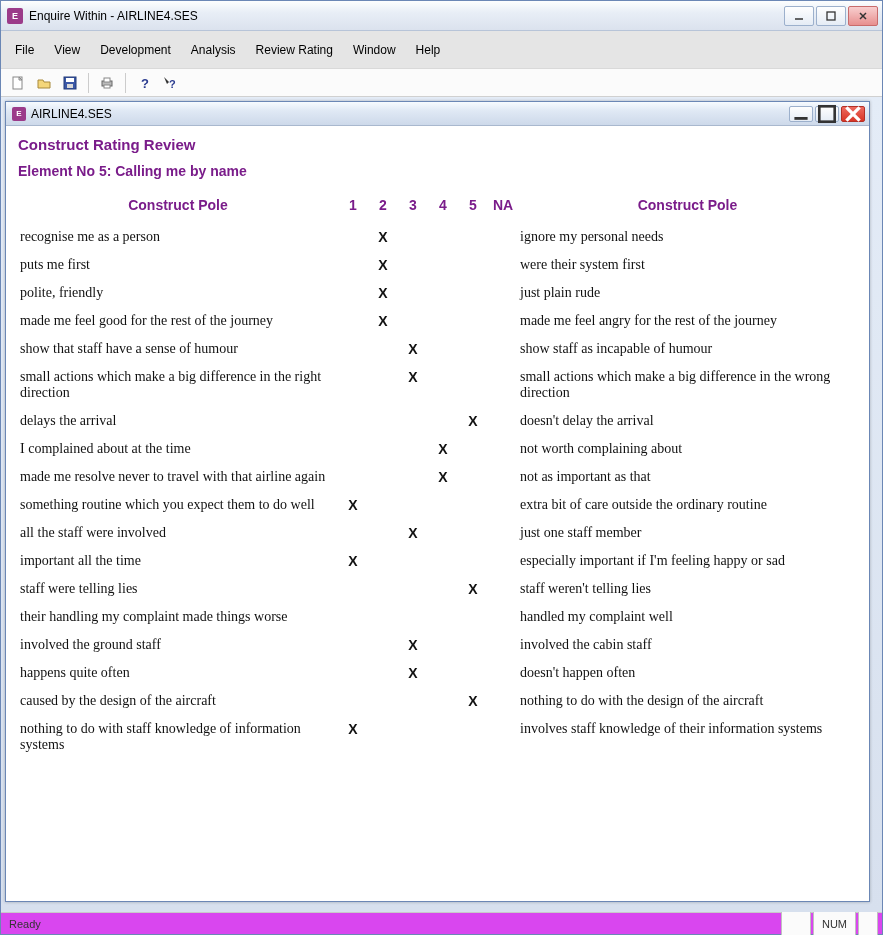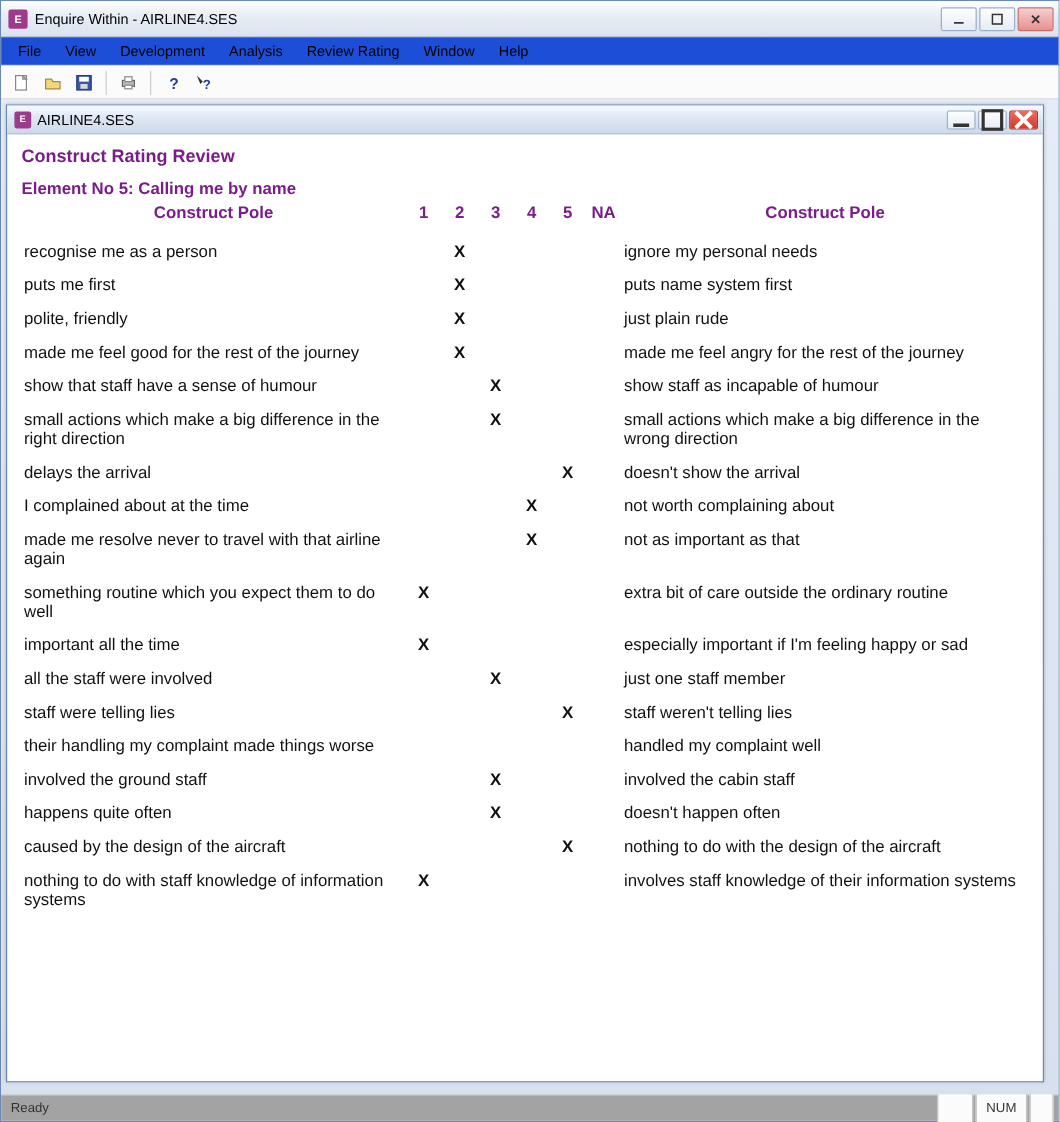--- a/index.html
+++ b/index.html
@@ -45,22 +45,22 @@
     background: linear-gradient(#fefefe,#e5ecf5);
     border-radius: 2px;
     display:flex;align-items:center;justify-content:center;
     font-size:11px;color:#333;
     cursor: default;
   }
   .win-btn.close { background: linear-gradient(#f8cfcf,#e78f8f); border-color:#c86b6b; }
   .win-btn svg { width:10px;height:10px; }
 
   .menubar {
-    height: 24px;
-    background: #1d4ed8;
+    height: 38px;
+    background: #e5e5e5;
     border-bottom: 1px solid #d9d9d9;
     display:flex; align-items:center;
     padding: 0 4px;
   }
   .menu-item {
     padding: 3px 10px;
     font-size: 12px;
     color: #000;
     cursor: default;
   }
@@ -125,20 +125,21 @@
   .section-title {
     color:#7a1c8a;
     font-weight:bold;
     font-size:15px;
     margin:2px 0 10px 0;
   }
   .element-title {
     color:#7a1c8a;
     font-weight:bold;
     font-size:14px;
+    margin-bottom:14px;
   }
   table.ratings {
     width:100%;
     border-collapse:collapse;
     table-layout:fixed;
   }
   table.ratings th {
     color:#7a1c8a;
     font-weight:bold;
     font-size:14px;
@@ -148,31 +149,31 @@
   table.ratings th.pole-left, table.ratings th.pole-right { text-align:center; }
   table.ratings td {
     padding:6px 2px;
     vertical-align:top;
     font-size:14px;
     color:#111;
   }
   .col-left { width:320px; }
   .col-rate { width:30px; text-align:center; }
   .col-right { }
-  .pole-text { font-family:Liberation Sans, sans-serif; font-size:15px;margin-top:40px; }
+  .pole-text { font-family:Liberation Serif, serif; font-size:15px;margin-top:40px; }
   .rating-x {
     color:#7a1c8a;
     font-weight:bold;
     font-size:16px;
     text-align:center;
   }
 
   .statusbar {
     height:22px;
-    background:#a3a3a3;
+    background:#d946ef;
     border-top:1px solid #c9c9c9;
     display:flex;align-items:center;
     font-size:11px;color:#333;
     padding:0 4px;
   }
   .status-text { flex:1;padding-left:4px; }
   .status-cell {
     border:1px solid #c0c0c0;
     height:27px;
     padding:0 8px;
@@ -327,21 +328,21 @@
                 <td class="pole-text">ignore my personal needs</td>
               </tr>
               <tr>
                 <td class="pole-text">puts me first</td>
                 <td class="rating-x"></td>
                 <td class="rating-x">X</td>
                 <td class="rating-x"></td>
                 <td class="rating-x"></td>
                 <td class="rating-x"></td>
                 <td class="rating-x"></td>
-                <td class="pole-text">puts name system first</td>
+                <td class="pole-text">were their system first</td>
               </tr>
               <tr>
                 <td class="pole-text">polite, friendly</td>
                 <td class="rating-x"></td>
                 <td class="rating-x">X</td>
                 <td class="rating-x"></td>
                 <td class="rating-x"></td>
                 <td class="rating-x"></td>
                 <td class="rating-x"></td>
                 <td class="pole-text">just plain rude</td>
@@ -377,21 +378,21 @@
                 <td class="pole-text">small actions which make a big difference in the wrong direction</td>
               </tr>
               <tr>
                 <td class="pole-text">delays the arrival</td>
                 <td class="rating-x"></td>
                 <td class="rating-x"></td>
                 <td class="rating-x"></td>
                 <td class="rating-x"></td>
                 <td class="rating-x">X</td>
                 <td class="rating-x"></td>
-                <td class="pole-text">doesn't show the arrival</td>
+                <td class="pole-text">doesn't delay the arrival</td>
               </tr>
               <tr>
                 <td class="pole-text">I complained about at the time</td>
                 <td class="rating-x"></td>
                 <td class="rating-x"></td>
                 <td class="rating-x"></td>
                 <td class="rating-x">X</td>
                 <td class="rating-x"></td>
                 <td class="rating-x"></td>
                 <td class="pole-text">not worth complaining about</td>
@@ -410,38 +411,38 @@
                 <td class="pole-text">something routine which you expect them to do well</td>
                 <td class="rating-x">X</td>
                 <td class="rating-x"></td>
                 <td class="rating-x"></td>
                 <td class="rating-x"></td>
                 <td class="rating-x"></td>
                 <td class="rating-x"></td>
                 <td class="pole-text">extra bit of care outside the ordinary routine</td>
               </tr>
               <tr>
+                <td class="pole-text">all the staff were involved</td>
+                <td class="rating-x"></td>
+                <td class="rating-x"></td>
+                <td class="rating-x">X</td>
+                <td class="rating-x"></td>
+                <td class="rating-x"></td>
+                <td class="rating-x"></td>
+                <td class="pole-text">just one staff member</td>
+              </tr>
+              <tr>
                 <td class="pole-text">important all the time</td>
                 <td class="rating-x">X</td>
                 <td class="rating-x"></td>
                 <td class="rating-x"></td>
                 <td class="rating-x"></td>
                 <td class="rating-x"></td>
                 <td class="rating-x"></td>
                 <td class="pole-text">especially important if I'm feeling happy or sad</td>
-              </tr>
-              <tr>
-                <td class="pole-text">all the staff were involved</td>
-                <td class="rating-x"></td>
-                <td class="rating-x"></td>
-                <td class="rating-x">X</td>
-                <td class="rating-x"></td>
-                <td class="rating-x"></td>
-                <td class="rating-x"></td>
-                <td class="pole-text">just one staff member</td>
               </tr>
               <tr>
                 <td class="pole-text">staff were telling lies</td>
                 <td class="rating-x"></td>
                 <td class="rating-x"></td>
                 <td class="rating-x"></td>
                 <td class="rating-x"></td>
                 <td class="rating-x">X</td>
                 <td class="rating-x"></td>
                 <td class="pole-text">staff weren't telling lies</td>

